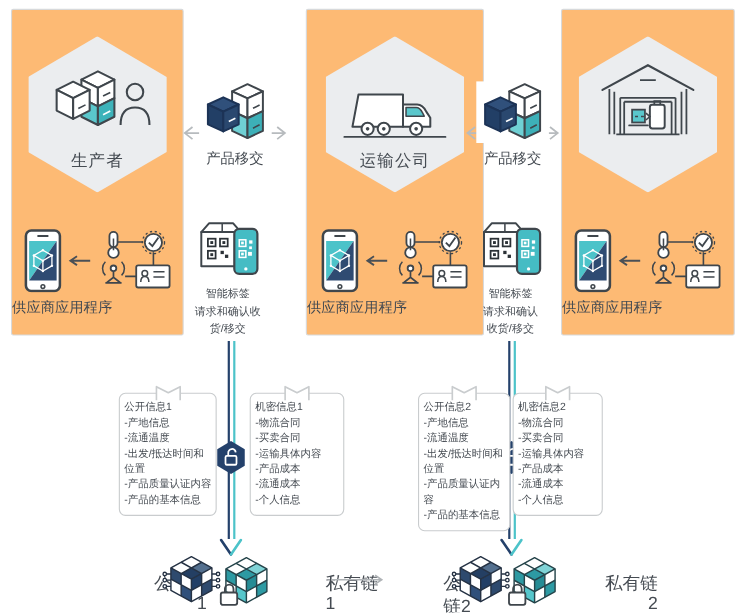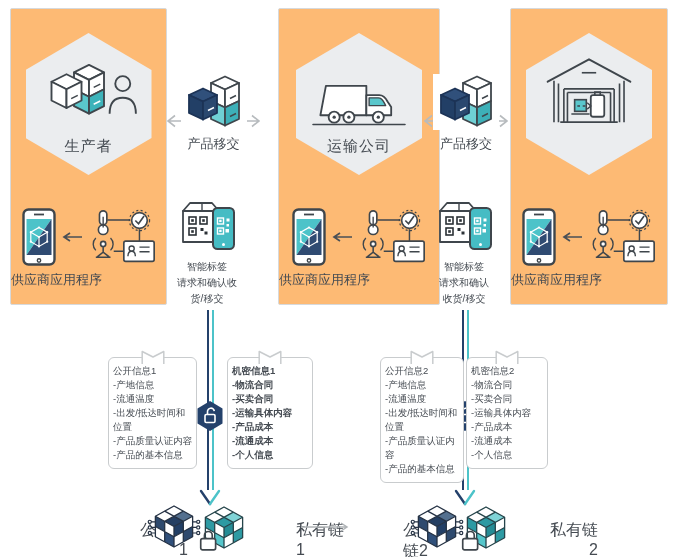--- a/index.html
+++ b/index.html
@@ -377,21 +377,21 @@
     <svg class="notch" width="24" height="14">
         <use href="#sym-notch"></use>
       </svg>
     <div class="card-title">公开信息1</div>
     <div class="card-items">-产地信息
 -流通温度
 -出发/抵达时间和位置
 -产品质量认证内容
 -产品的基本信息</div>
   </div>
-  <div class="card" style="left:227px;width:77px;font-weight:bold;">
+  <div class="card" style="left:227px;width:77px;">
     <svg class="notch" width="24" height="14">
         <use href="#sym-notch"></use>
       </svg>
     <div class="card-title">机密信息1</div>
     <div class="card-items">-物流合同
 -买卖合同
 -运输具体内容
 -产品成本
 -流通成本
 -个人信息</div>

